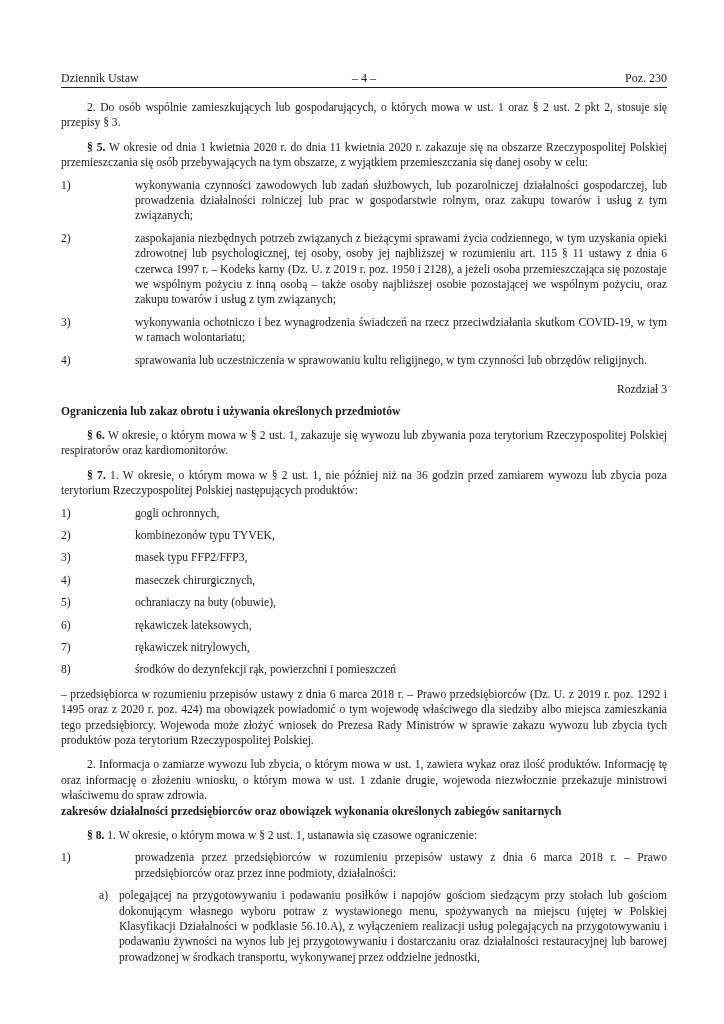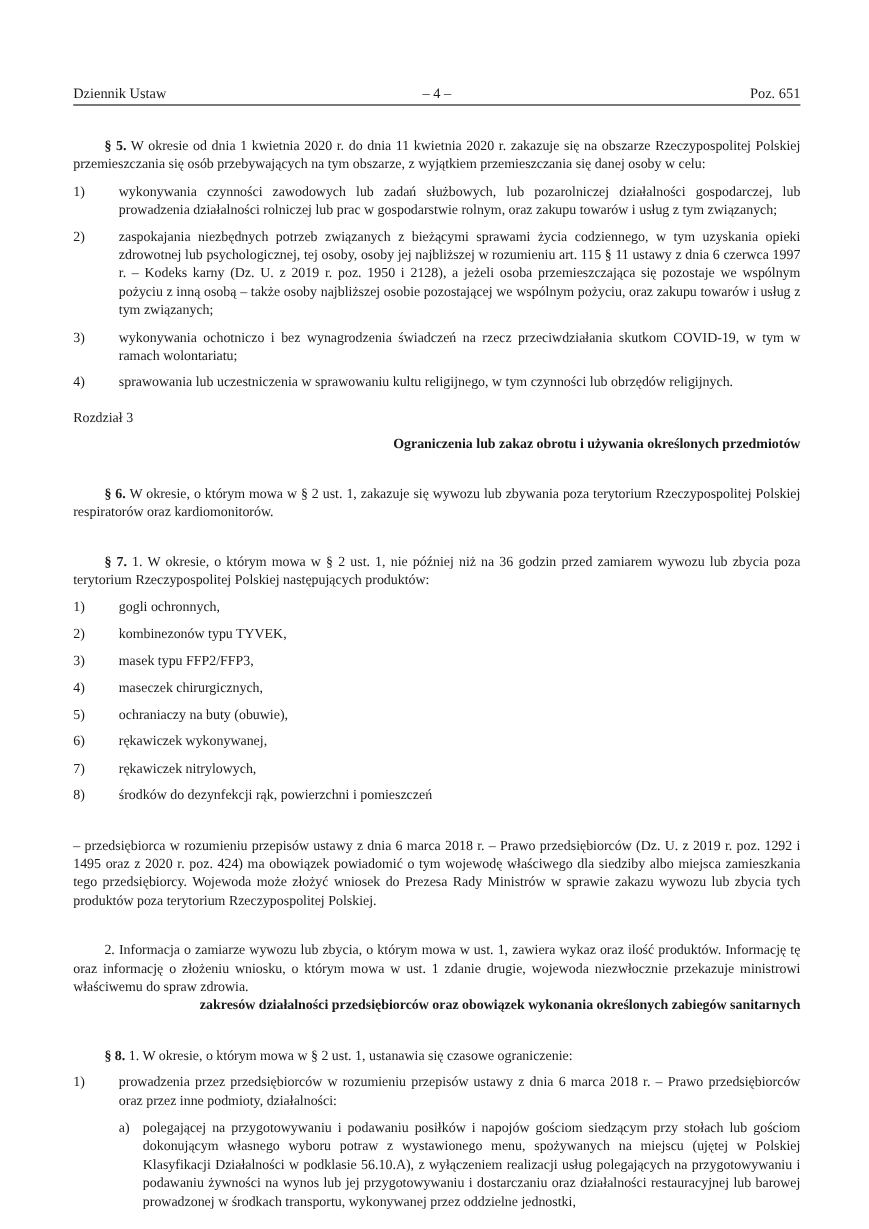--- a/index.html
+++ b/index.html
@@ -10,43 +10,44 @@
     }
     .page { position: absolute; left: 61px; top: 71px; width: 606px; }
     .header {
       display: flex; justify-content: space-between; align-items: center;
       border-bottom: 1.3px solid #222; padding-bottom: 1px; height: 15px;
       font-size: 12px; position: relative;
     }
     .header .center { position: absolute; left: 0; right: 0; text-align: center; }
     p { margin: 0; text-align: justify; }
     .para { text-indent: 26px; }
-    .gap { margin-top: 26px; }
+    .gap { margin-top: 9px; }
     .gap-s { margin-top: 7px; }
     .item { display: flex; text-align: justify; }
     .item .num { flex: 0 0 38px; }
-    .item .txt { flex: 1; text-align: justify; }
+    .item .txt { flex: 1; text-align: justify; margin-left: 36px; }
     .sub { display: flex; margin-left: 38px; }
     .sub .num { flex: 0 0 20px; }
     .sub .txt { flex: 1; text-align: justify; }
-    .chapter { text-align: left; margin-top: 14px; }
-    .chapter-title { text-align: right; font-weight: bold; margin-top: 6px; }
+    .chapter { text-align: right; margin-top: 14px; }
+    .chapter-title { text-align: left; font-weight: bold; margin-top: 6px; }
     b { font-weight: bold; }
   </style>
 </head>
 <body>
 
 <div class="page">
 
   <div class="header">
     <span>Dziennik Ustaw</span>
     <span class="center">– 4 –</span>
-    <span>Poz. 651</span>
+    <span>Poz. 230</span>
   </div>
 
+  <p class="para" style="margin-top:12px">2. Do osób wspólnie zamieszkujących lub gospodarujących, o których mowa w ust. 1 oraz § 2 ust. 2 pkt 2, stosuje się przepisy § 3.</p>
 
   <p class="para gap"><b>§ 5.</b><span> W okresie od dnia 1 kwietnia 2020 r. do dnia 11 kwietnia 2020 r. zakazuje się na obszarze Rzeczypospolitej Polskiej przemieszczania się osób przebywających na tym obszarze, z wyjątkiem przemieszczania się danej osoby w celu:</span></p>
 
   <div class="item gap-s">
       <span class="num">1)</span>
       <span class="txt">wykonywania czynności zawodowych lub zadań służbowych, lub pozarolniczej działalności gospodarczej, lub prowadzenia działalności rolniczej lub prac w gospodarstwie rolnym, oraz zakupu towarów i usług z tym związanych;</span>
     </div>
   <div class="item gap-s">
       <span class="num">2)</span>
       <span class="txt">zaspokajania niezbędnych potrzeb związanych z bieżącymi sprawami życia codziennego, w tym uzyskania opieki zdrowotnej lub psychologicznej, tej osoby, osoby jej najbliższej w rozumieniu art. 115 § 11 ustawy z dnia 6 czerwca 1997 r. – Kodeks karny (Dz. U. z 2019 r. poz. 1950 i 2128), a jeżeli osoba przemieszczająca się pozostaje we wspólnym pożyciu z inną osobą – także osoby najbliższej osobie pozostającej we wspólnym pożyciu, oraz zakupu towarów i usług z tym związanych;</span>
@@ -82,21 +83,21 @@
   <div class="item gap-s">
       <span class="num">4)</span>
       <span class="txt">maseczek chirurgicznych,</span>
     </div>
   <div class="item gap-s">
       <span class="num">5)</span>
       <span class="txt">ochraniaczy na buty (obuwie),</span>
     </div>
   <div class="item gap-s">
       <span class="num">6)</span>
-      <span class="txt">rękawiczek wykonywanej,</span>
+      <span class="txt">rękawiczek lateksowych,</span>
     </div>
   <div class="item gap-s">
       <span class="num">7)</span>
       <span class="txt">rękawiczek nitrylowych,</span>
     </div>
   <div class="item gap-s">
       <span class="num">8)</span>
       <span class="txt">środków do dezynfekcji rąk, powierzchni i pomieszczeń</span>
     </div>
 

